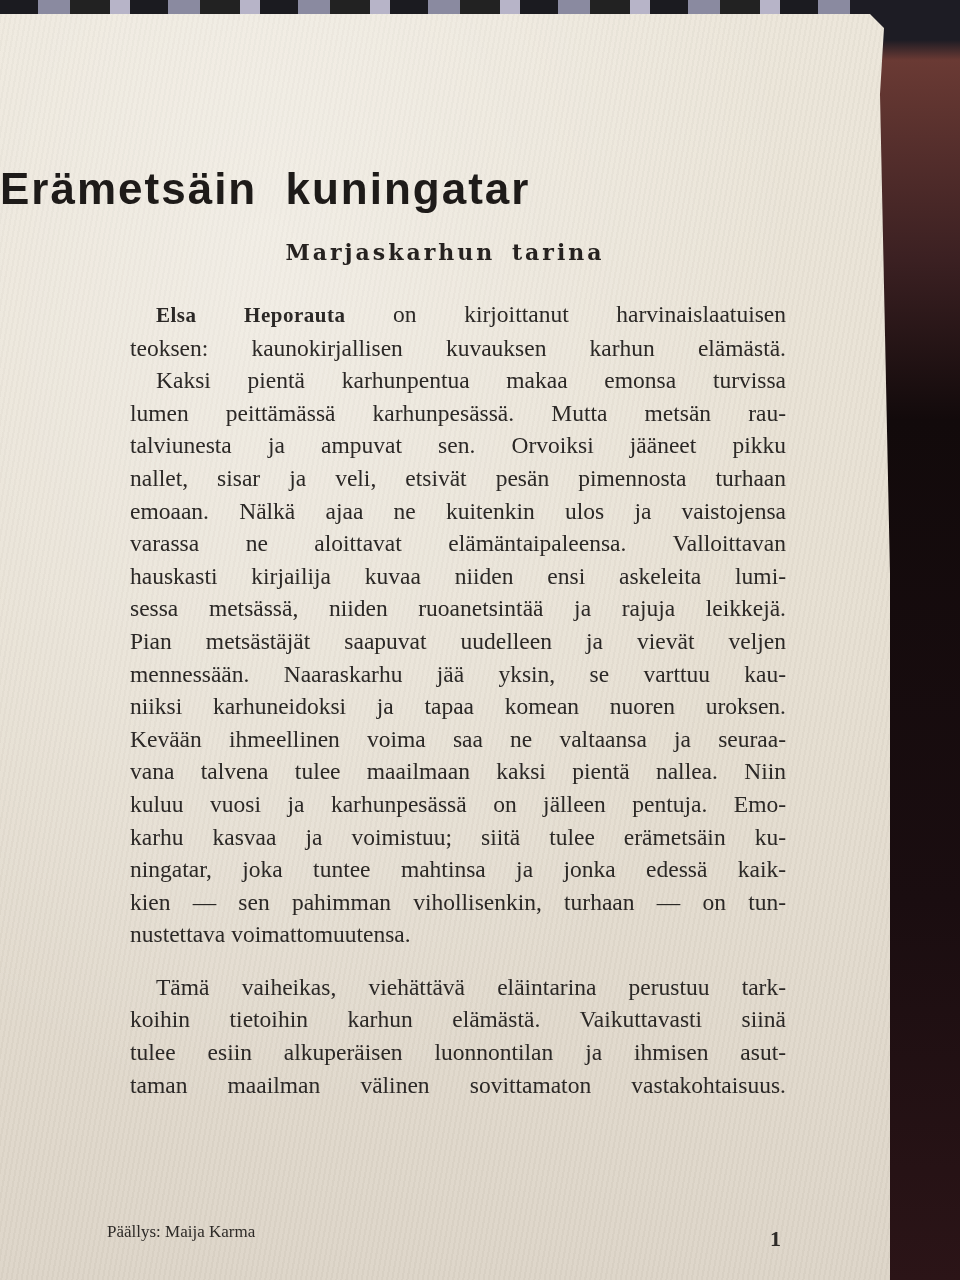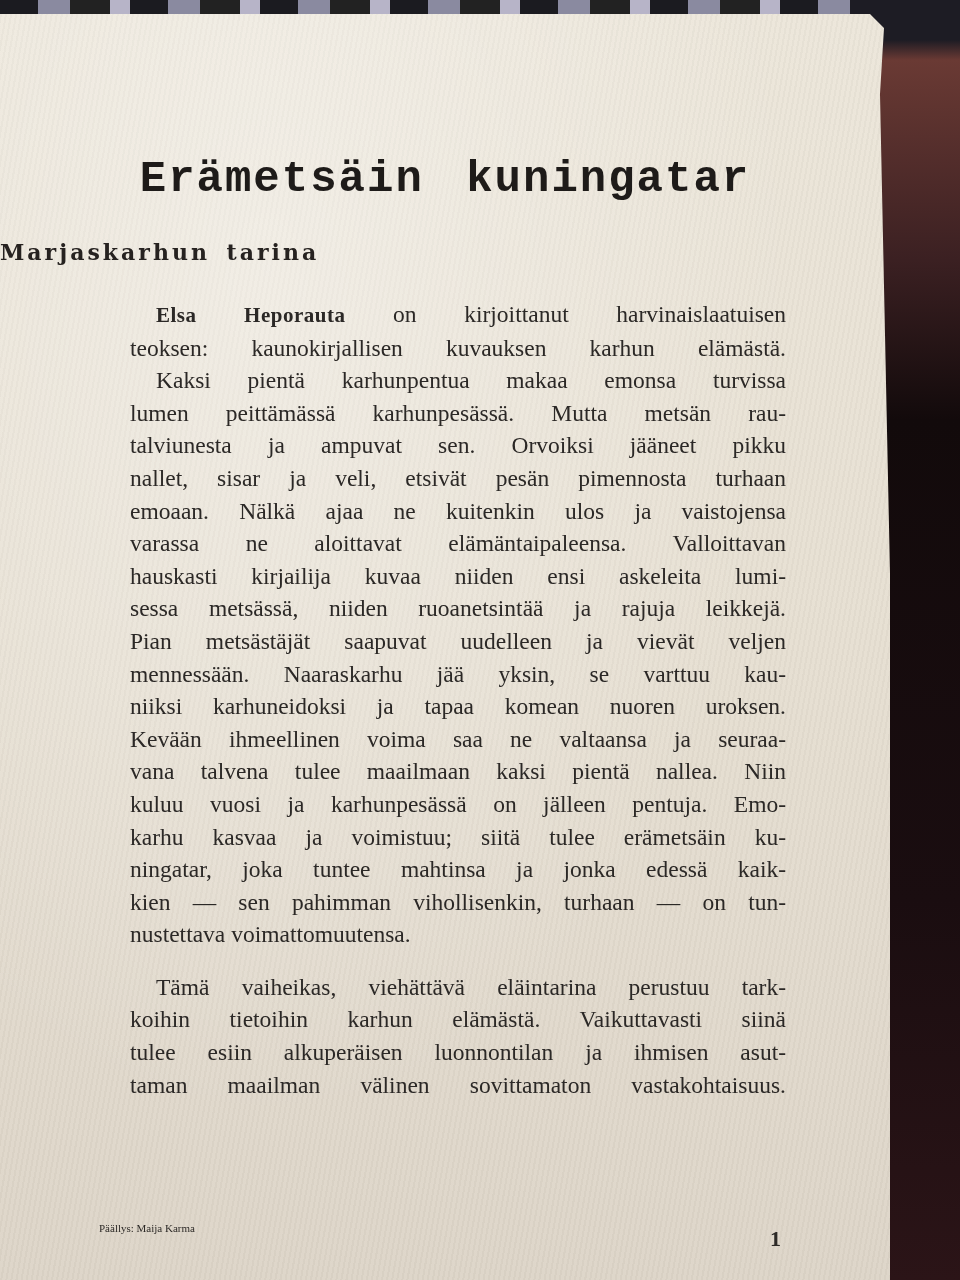--- a/index.html
+++ b/index.html
@@ -19,42 +19,42 @@
     .paper {
       position: absolute; left: 0; top: 14px; width: 890px; height: 1266px;
       background:
         radial-gradient(ellipse at 30% 20%, rgba(255,255,255,0.35), rgba(255,255,255,0) 60%),
         repeating-linear-gradient(100deg, rgba(0,0,0,0.025) 0 2px, rgba(255,255,255,0.03) 2px 5px),
         linear-gradient(180deg, #ece6da 0%, #e6dfd2 50%, #ddd5c8 100%);
       clip-path: polygon(0 0, 870px 0, 884px 14px, 880px 80px, 905px 1280px, 0 1280px);
       border-top-right-radius: 16px;
     }
     .title {
-      position: absolute; left: 0; width: 890px; top: 140px;
-      text-align: center; font-size: 44px; font-weight: bold; color: #1e1b19;
-      letter-spacing: 2px; font-family: Liberation Mono, monospace; word-spacing: 14px;
+      position: absolute; left: 0; width: 890px; top: 150px;
+      font-size: 44px; font-weight: bold; color: #1e1b19;
+      letter-spacing: 2px; font-family: Liberation Sans, sans-serif; word-spacing: 14px;
     }
     .subtitle {
       position: absolute; left: 0; width: 890px; top: 225px;
-      text-align: left; font-size: 22px; font-weight: bold; color: #262220;
+      text-align: center; font-size: 22px; font-weight: bold; color: #262220;
       letter-spacing: 3px; font-family: "DejaVu Serif", serif; word-spacing: 6px;
     }
     .body {
       position: absolute; left: 130px; top: 284px; width: 656px;
       font-family: "Liberation Serif", serif; font-size: 23.5px; line-height: 32.6px;
       color: #2b2826; text-align: justify;
     }
     .line { display: block; white-space: nowrap; text-align-last: justify; text-align: justify; }
     .line.last { text-align-last: left; }
     .indent { padding-left: 26px; }
     .author { font-weight: bold; font-size: 21px; letter-spacing: 0.5px; }
     .p2 { margin-top: 20px; }
     .footer-credit {
-      position: absolute; left: 99px; top: 1208px;
-      font-family: "Liberation Serif", serif; font-size: 11px; color: #2d2a27;
+      position: absolute; left: 107px; top: 1208px;
+      font-family: "Liberation Serif", serif; font-size: 17px; color: #2d2a27;
     }
     .page-num {
       position: absolute; left: 770px; top: 1212px;
       font-family: "Liberation Serif", serif; font-size: 22px; font-weight: bold; color: #2d2a27;
     }
   </style>
 </head>
 <body>
 
 <div class="bg-top"></div>

